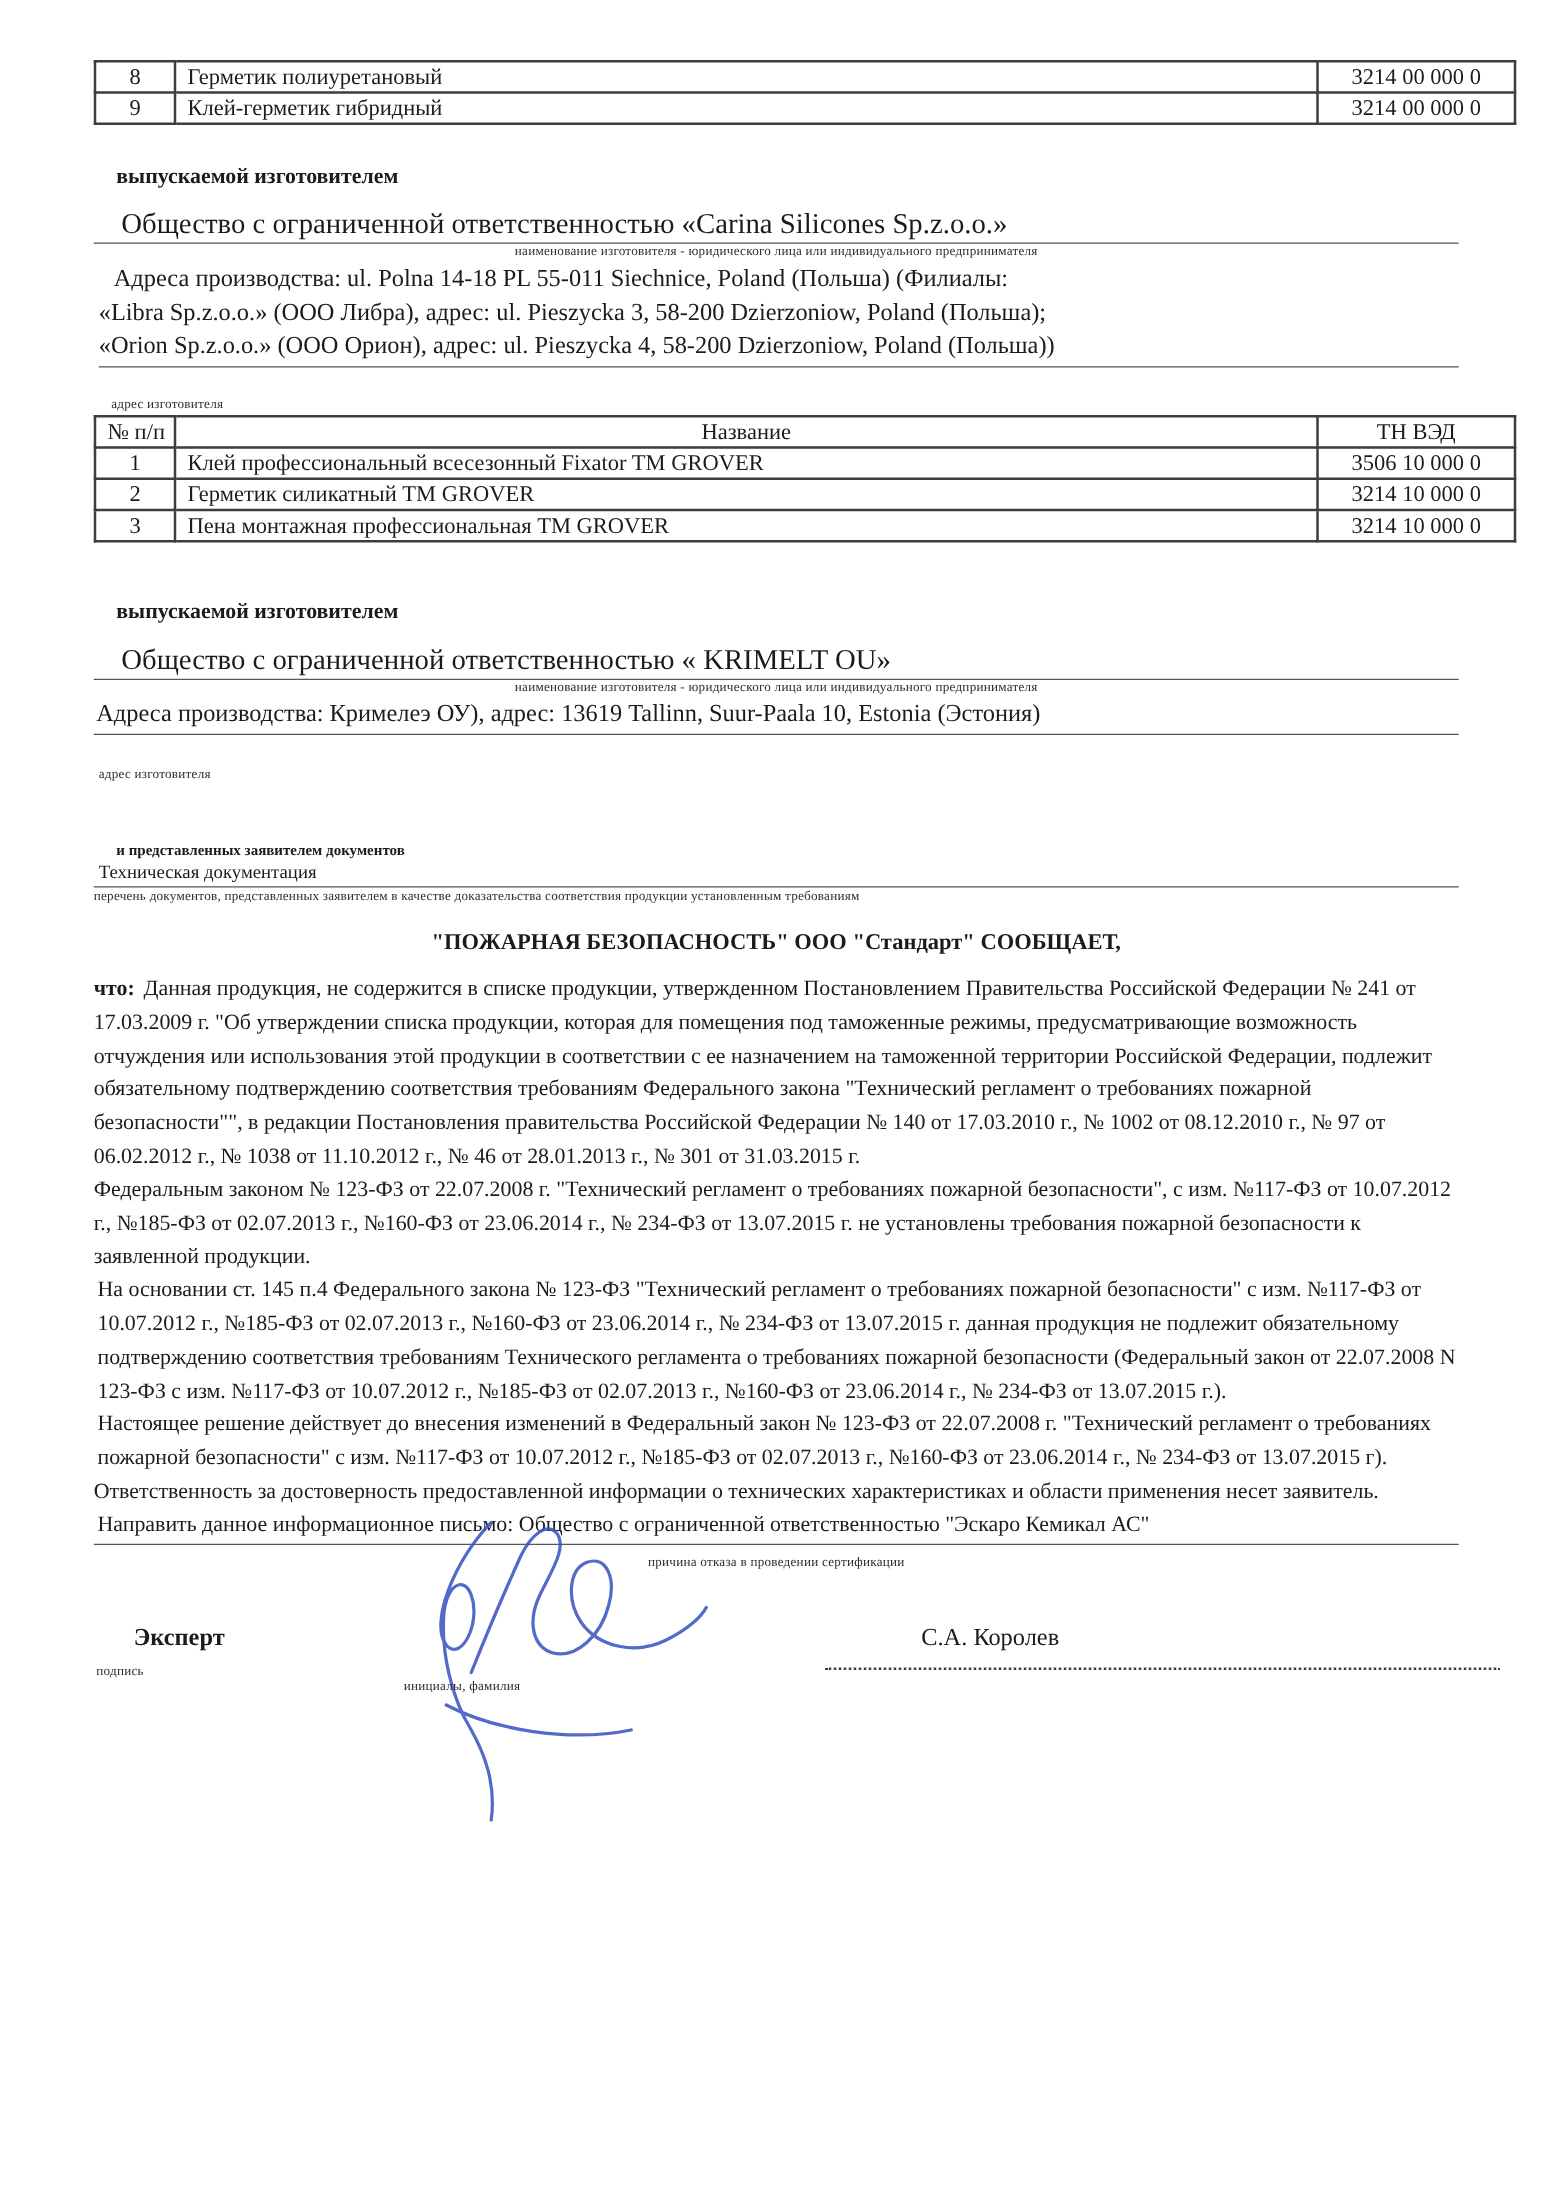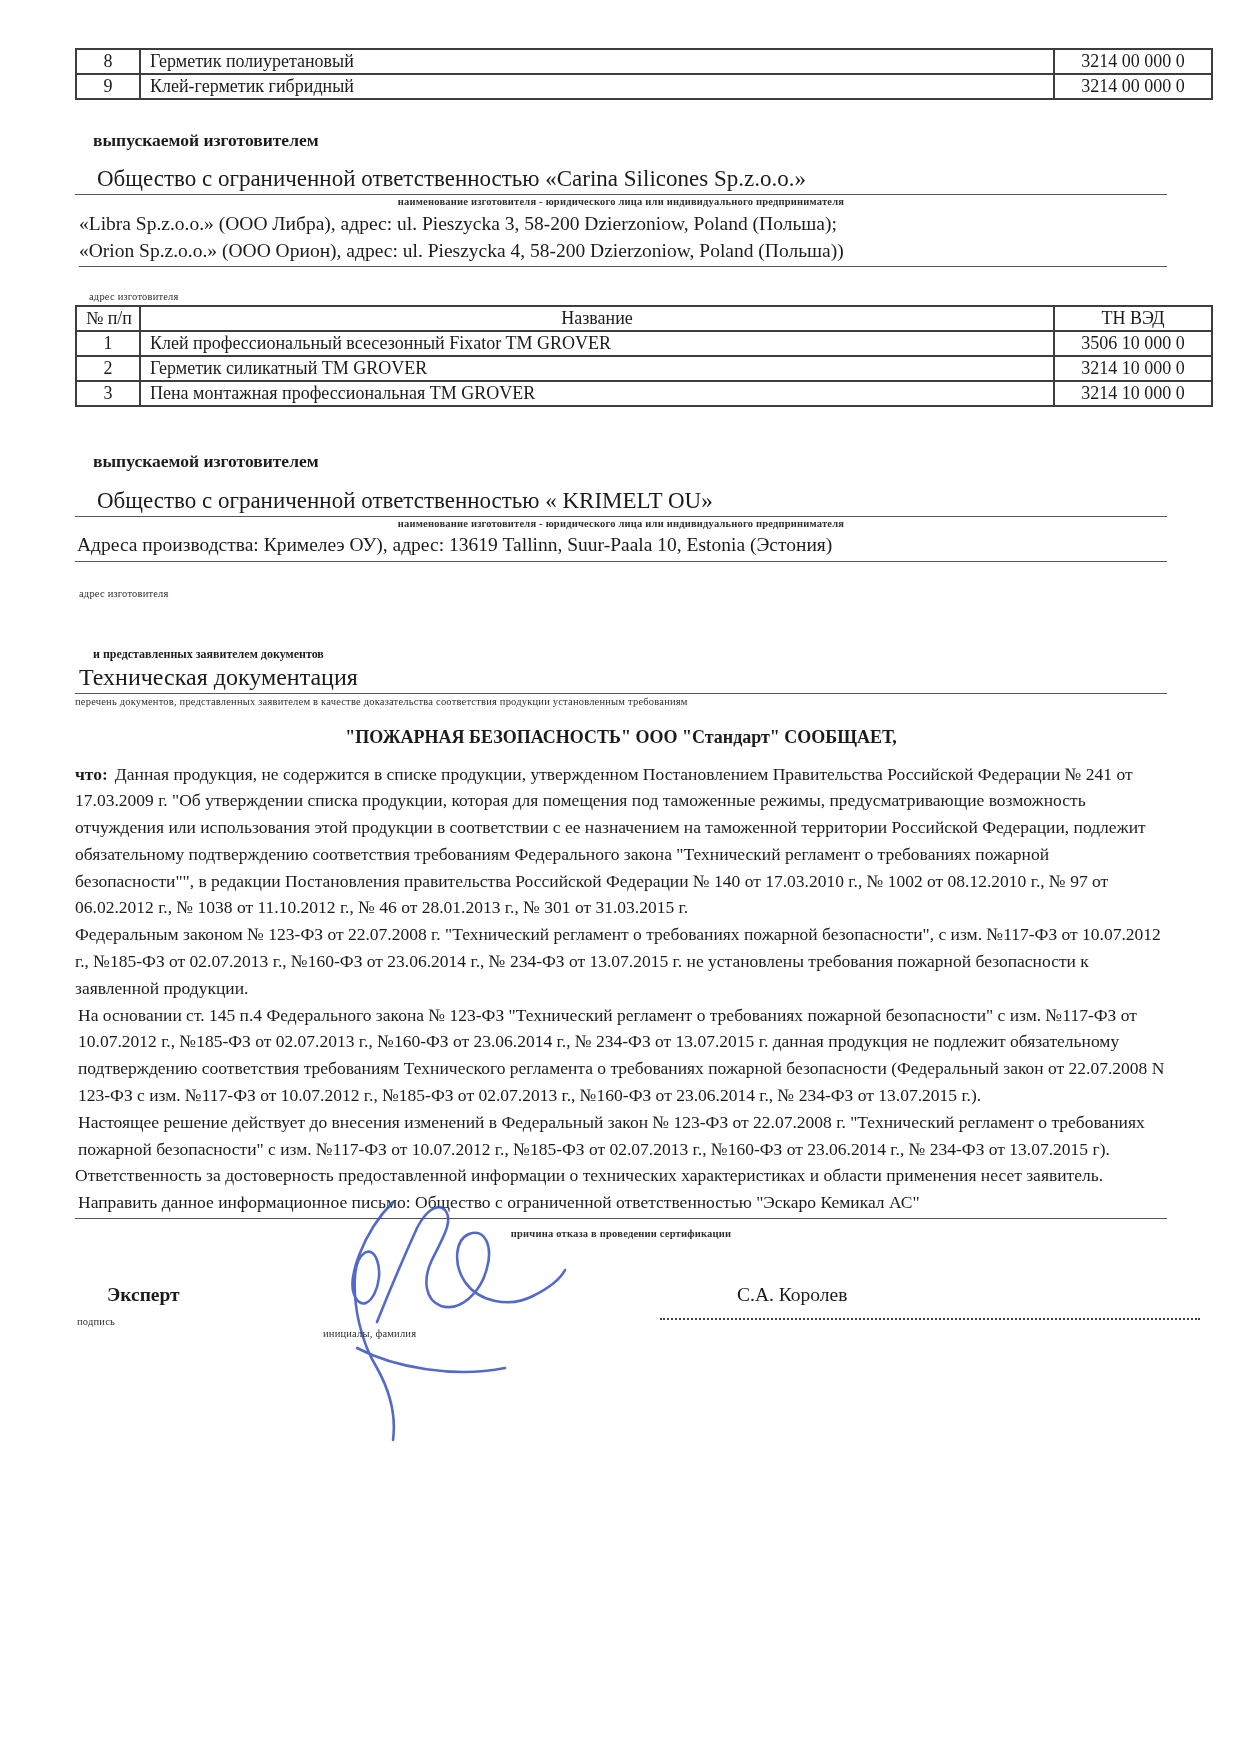--- a/index.html
+++ b/index.html
@@ -25,21 +25,21 @@
   th.c-code { text-align:center; }
 
   
   .bold-heading { font-weight:bold; font-size:17.5px; margin-left:18px; }
   .rule-line {
     font-size:23px; border-bottom:1.6px solid #565656; padding:0 0 2px 22px;
     width:100%;
   }
   .addr-block { font-size:19.5px; line-height:26.5px; padding-left:4px; }
   .tiny { font-size:10.5px; color:#2e2e2e; letter-spacing:0.2px; }
-  .tiny-center { text-align:center;font-weight:bold; }
+  .tiny-center { text-align:center; }
   .underlined { border-bottom:1.6px solid #565656; padding-bottom:2px; }
 
   .statement-title { text-align:center; font-weight:bold; font-size:18px; }
 
   .body-text { font-size:17.5px; line-height:26.8px; }
   .body-text .para { margin:0; }
   .body-text .intro { font-weight:bold; margin-right:7px; }
 
   
   .footer { position:relative; height:140px; margin-top:14px; }
@@ -70,20 +70,21 @@
       </tr>
     </tbody>
       </table>
 
     <div class="bold-heading" style="margin-top:30px;">выпускаемой изготовителем</div>
 
     <div class="rule-line" style="margin-top:15px;">Общество с ограниченной ответственностью «Carina Silicones Sp.z.o.o.»</div>
     <div class="tiny tiny-center" style="margin-top:1px;">наименование изготовителя - юридического лица или индивидуального предпринимателя</div>
 
     <div class="addr-block" style="margin-top:4px;">
+      <div style="padding-left:12px;">Адреса производства: ul. Polna 14-18 PL 55-011 Siechnice, Poland (Польша) (Филиалы:</div>
       <div>«Libra Sp.z.o.o.» (ООО Либра), адрес: ul. Pieszycka 3, 58-200 Dzierzoniow, Poland (Польша);</div>
       <div class="underlined">«Orion Sp.z.o.o.» (ООО Орион), адрес: ul. Pieszycka 4, 58-200 Dzierzoniow, Poland (Польша))</div>
     </div>
     <div class="tiny" style="margin-top:24px; margin-left:14px;">адрес изготовителя</div>
 
     <table class="doc-table" style="margin-top:3px;">
       <tbody>
           <tr>
         <th class="c-num">№ п/п</th>
         <th class="c-name">Название</th>
@@ -109,21 +110,21 @@
 
     <div class="bold-heading" style="margin-top:44px;">выпускаемой изготовителем</div>
 
     <div class="rule-line" style="margin-top:16px;">Общество с ограниченной ответственностью « KRIMELT OU»</div>
     <div class="tiny tiny-center" style="margin-top:1px;">наименование изготовителя - юридического лица или индивидуального предпринимателя</div>
 
     <div class="addr-block underlined" style="margin-top:3px; padding-left:2px;">Адреса производства: Кримелеэ ОУ), адрес: 13619 Tallinn, Suur-Paala 10, Estonia (Эстония)</div>
     <div class="tiny" style="margin-top:26px; margin-left:4px;">адрес изготовителя</div>
 
     <div class="bold-heading" style="margin-top:48px; font-size:12px;">и представленных заявителем документов</div>
-    <div class="underlined" style="font-size:24px; margin-top:2px; padding-left:4px;">Техническая документация</div>
+    <div class="underlined" style="font-size:15px; margin-top:2px; padding-left:4px;">Техническая документация</div>
     <div class="tiny" style="margin-top:2px;">перечень документов, представленных заявителем в качестве доказательства соответствия продукции установленным требованиям</div>
 
     <div class="statement-title" style="margin-top:20px;">"ПОЖАРНАЯ БЕЗОПАСНОСТЬ" ООО "Стандарт" СООБЩАЕТ,</div>
 
     <div class="body-text" style="margin-top:13px;">
       <div class="para">
         <span class="intro">что:</span><span>Данная продукция, не содержится в списке продукции, утвержденном Постановлением Правительства Российской Федерации № 241 от 17.03.2009 г. "Об утверждении списка продукции, которая для помещения под таможенные режимы, предусматривающие возможность отчуждения или использования этой продукции в соответствии с ее назначением на таможенной территории Российской Федерации, подлежит обязательному подтверждению соответствия требованиям Федерального закона "Технический регламент о требованиях пожарной безопасности"", в редакции Постановления правительства Российской Федерации № 140 от 17.03.2010 г., № 1002 от 08.12.2010 г.,  № 97 от 06.02.2012 г.,  № 1038 от 11.10.2012 г., № 46 от 28.01.2013 г., № 301 от 31.03.2015 г.</span>
       </div>
       <div class="para">Федеральным законом № 123-ФЗ от 22.07.2008 г. "Технический регламент о требованиях пожарной безопасности", с изм. №117-ФЗ от 10.07.2012 г., №185-ФЗ от 02.07.2013 г., №160-ФЗ от 23.06.2014 г.,  № 234-ФЗ от 13.07.2015 г.  не установлены требования пожарной безопасности к заявленной продукции.</div>
       <div class="para" style="padding-left:3px;">На основании ст. 145 п.4 Федерального закона № 123-ФЗ "Технический регламент о требованиях пожарной безопасности" с изм. №117-ФЗ от 10.07.2012 г., №185-ФЗ от 02.07.2013 г., №160-ФЗ от 23.06.2014 г.,  № 234-ФЗ от 13.07.2015 г.  данная продукция не подлежит обязательному подтверждению соответствия требованиям Технического регламента о требованиях пожарной безопасности (Федеральный закон от 22.07.2008 N 123-ФЗ с изм. №117-ФЗ от 10.07.2012 г., №185-ФЗ от 02.07.2013 г., №160-ФЗ от 23.06.2014 г., № 234-ФЗ от 13.07.2015 г.).</div>

